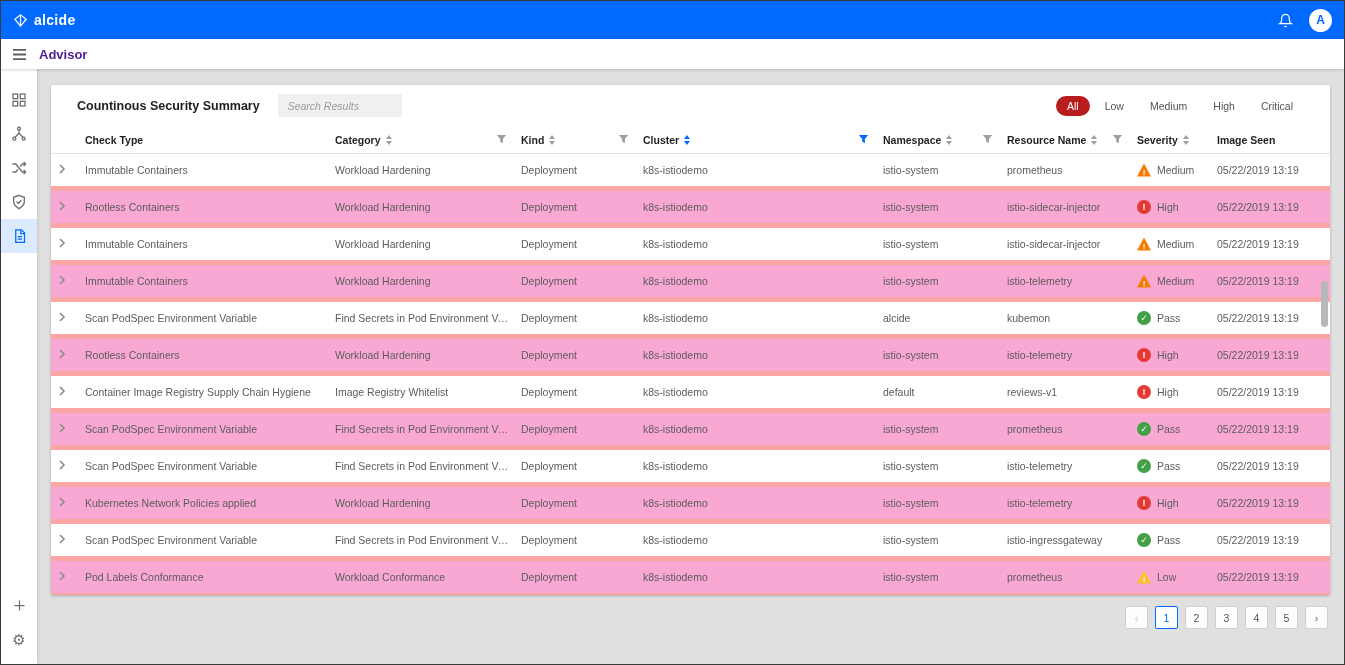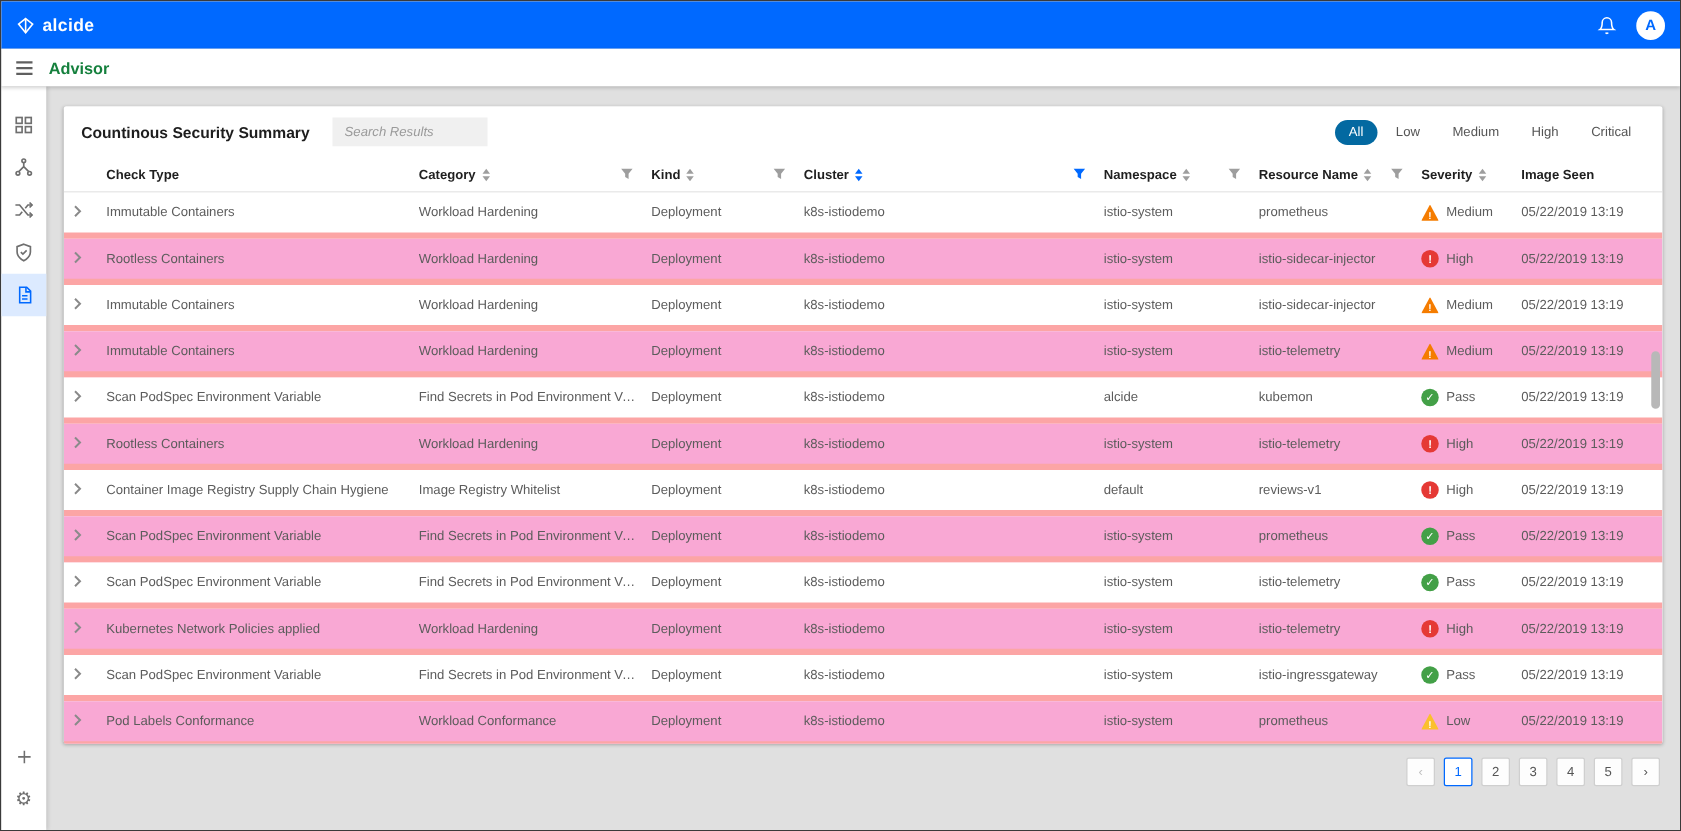--- a/index.html
+++ b/index.html
@@ -10,41 +10,41 @@
   
   .topbar { height:38px; background:#0069ff; display:flex; align-items:center; padding:0 12px; flex:0 0 auto; }
   .brand { display:flex; align-items:center; gap:6px; color:#fff; font-size:14px; font-weight:bold; letter-spacing:.3px; cursor:pointer; }
   .topbar-right { margin-left:auto; display:flex; align-items:center; gap:16px; }
   .bell { display:flex; align-items:center; cursor:pointer; }
   .avatar { width:23px; height:23px; border-radius:50%; background:#fff; color:#0069ff; font-size:12px; font-weight:bold; display:flex; align-items:center; justify-content:center; cursor:pointer; }
 
   
   .subheader { height:30px; background:#fff; display:flex; align-items:center; box-shadow:0 1px 3px rgba(0,0,0,.18); position:relative; z-index:5; flex:0 0 auto; }
   .hamburger { width:36px; display:flex; justify-content:center; cursor:pointer; }
-  .page-title { font-size:13px; font-weight:bold; color:#15803d; margin-left:2px; }
+  .page-title { font-size:13px; font-weight:bold; color:#4c1d95; margin-left:2px; }
 
   
   .body { flex:1; display:flex; min-height:0; }
   .sidebar { width:36px; background:#fff; box-shadow:1px 0 3px rgba(0,0,0,.12); display:flex; flex-direction:column; align-items:center; padding-top:14px; z-index:4; }
   .side-item { width:36px; height:34px; display:flex; align-items:center; justify-content:center; color:#6f6f6f; cursor:pointer; }
   .side-item.active { background:#dceaff; color:#0069ff; }
   .side-bottom { margin-top:auto; display:flex; flex-direction:column; align-items:center; padding-bottom:8px; }
   .gear-glyph { font-size:15px; line-height:1; color:#6f6f6f; }
 
   .main { flex:1; background:#e0e0e0; padding:16px 14px 0 14px; display:flex; flex-direction:column; min-width:0; }
 
   
   .card { background:#fff; border-radius:2px; box-shadow:0 1px 3px rgba(0,0,0,.25); height:510px; position:relative; display:flex; flex-direction:column; overflow:hidden; }
-  .card-head { display:flex; align-items:center; padding:9px 14px; gap:18px; flex:0 0 auto; }
+  .card-head { display:flex; align-items:center; padding:9px 26px; gap:18px; flex:0 0 auto; }
   .card-title { font-size:12.5px; font-weight:bold; color:#1d1d1d; }
   .search-input { width:124px; height:23px; background:#f0f0f0; border:none; outline:none; padding:0 10px; font-size:10.5px; color:#333; font-family:inherit; }
   .search-input::placeholder { color:#9a9a9a; font-style:italic; }
   .pills { margin-left:auto; display:flex; align-items:center; gap:4px; }
   .pill { border:none; background:transparent; font-family:inherit; font-size:10.5px; color:#555; padding:4px 11px; cursor:pointer; border-radius:11px; }
-  .pill.active { background:#0369a1; color:#fff; }
+  .pill.active { background:#b91c1c; color:#fff; }
 
   
   .thead, .tr { display:grid; grid-template-columns:34px 250px 186px 122px 240px 124px 130px 80px 1fr; align-items:center; }
   .thead { height:28px; border-bottom:1px solid #e3e3e3; flex:0 0 auto; }
   .th { display:flex; align-items:center; gap:4px; font-size:10.5px; font-weight:bold; color:#1f1f1f; padding-right:14px; height:100%; cursor:pointer; }
   .tbody { flex:1; overflow:hidden; }
   .tr { height:37px; border-bottom:5px solid #fca5a5; background:#fff; cursor:default; }
   .tr.alt { background:#f9a8d4; }
   .td { font-size:10.5px; color:#5c5c5c; padding-right:12px; white-space:nowrap; overflow:hidden; text-overflow:ellipsis; }
   .expander { display:flex; justify-content:center; cursor:pointer; }

